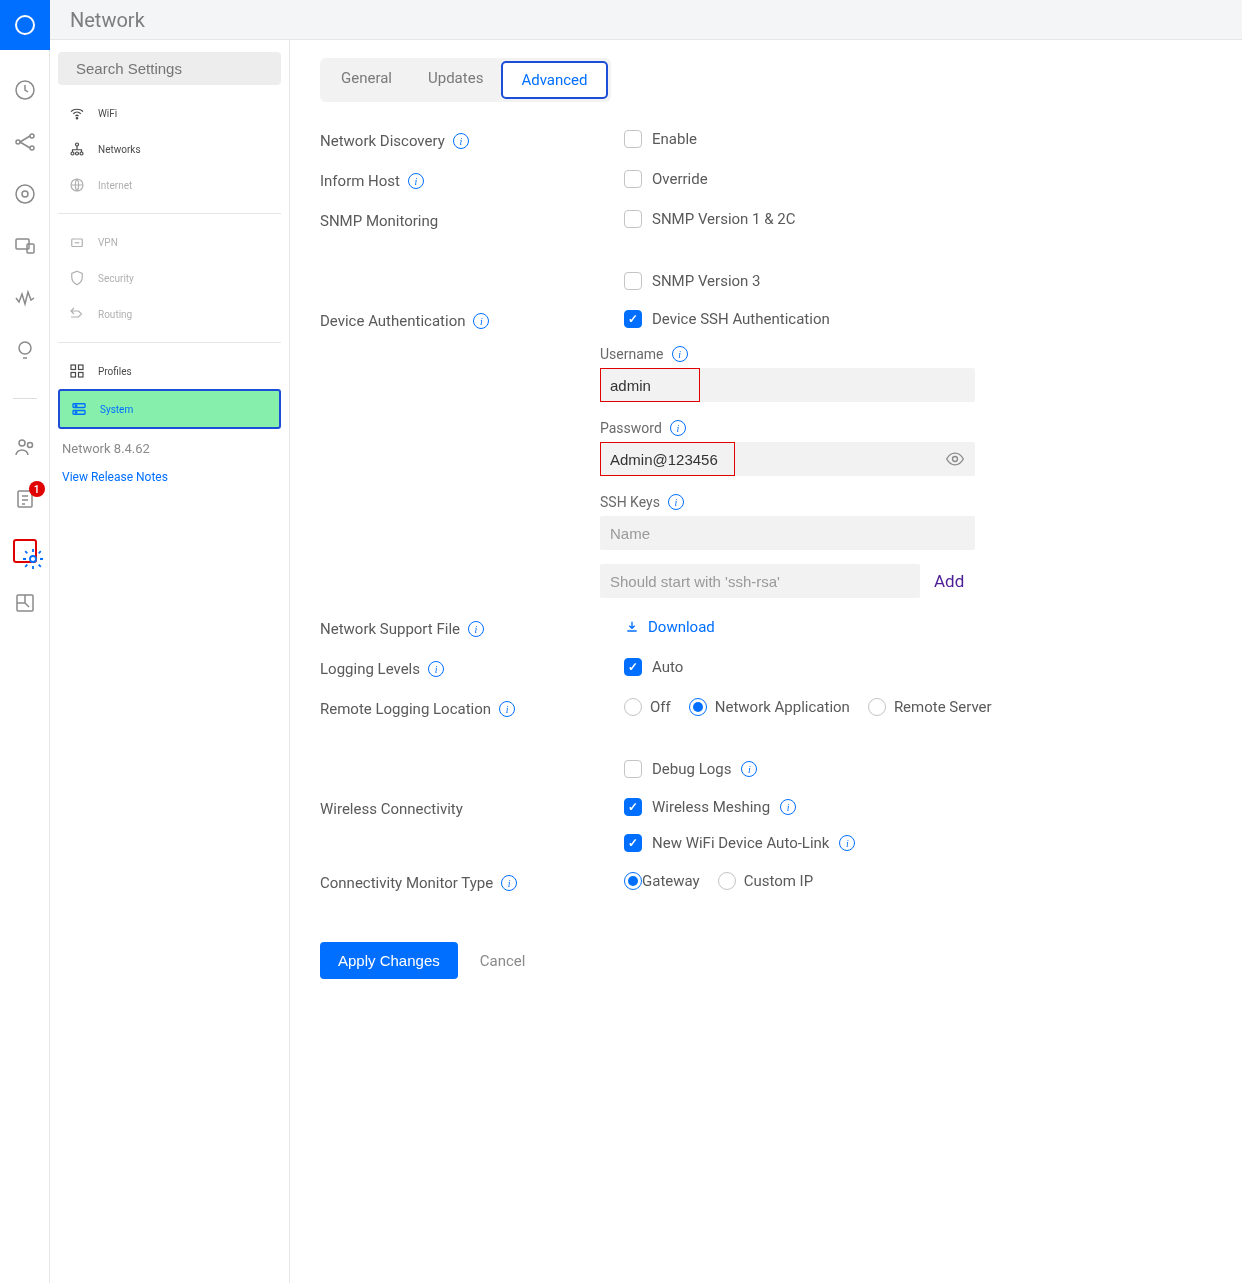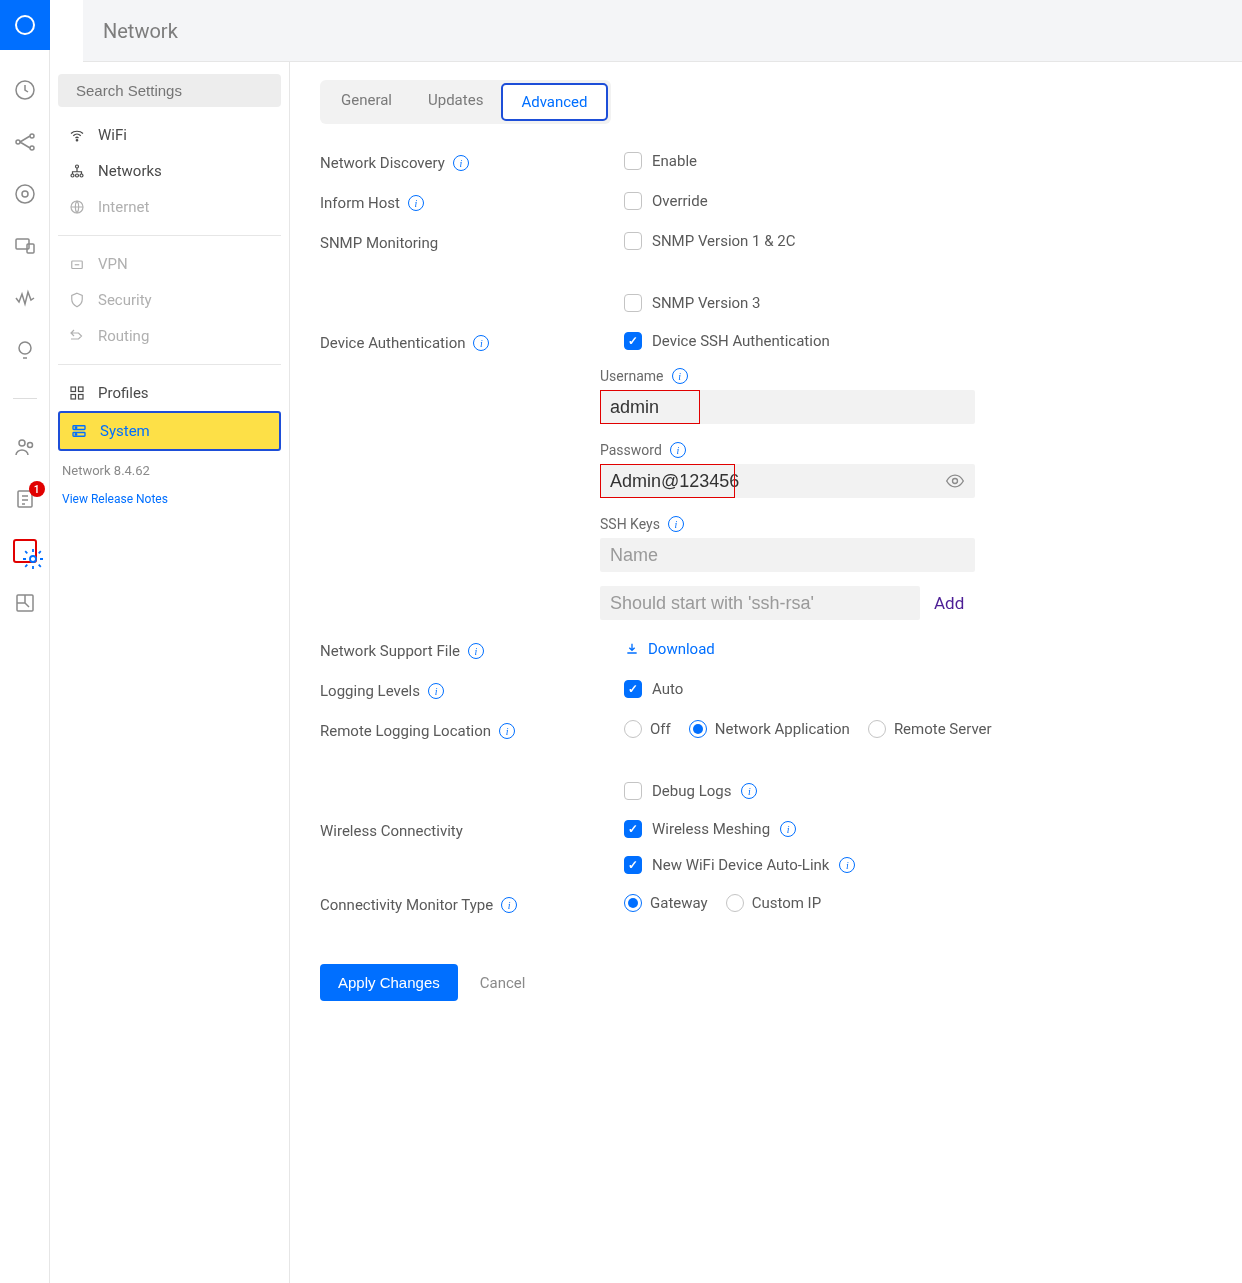--- a/index.html
+++ b/index.html
@@ -12,30 +12,30 @@
 .rail-logo svg { width: 24px; height: 24px; }
 .rail-icons { display: flex; flex-direction: column; align-items: center; gap: 28px; margin-top: 28px; }
 .rail-icon { width: 24px; height: 24px; color: #8a8a8a; cursor: pointer; position: relative; }
 .rail-icon svg { width: 24px; height: 24px; }
 .rail-sep { width: 24px; height: 1px; background: #ddd; margin: 8px 0; }
 .rail-icon.active { color: #006fff; }
 .rail-hl { border: 2px solid #e10000; border-radius: 3px; padding: 6px; }
 .badge { position: absolute; top: -6px; right: -8px; background: #e10000; color: #fff; font-size: 10px; width: 16px; height: 16px; border-radius: 50%; display: flex; align-items: center; justify-content: center; font-weight: 600; }
 
 
-.header { height: 62px; border-bottom: 1px solid #e6e6e6; background: #f4f5f7; display: flex; align-items: center; padding-left: 20px; font-size: 20px; color: #7d7d7d; margin-left: 33px; }
+.header { height: 40px; border-bottom: 1px solid #e6e6e6; background: #f4f5f7; display: flex; align-items: center; padding-left: 20px; font-size: 20px; color: #7d7d7d; }
 
 
 .columns { display: flex; flex: 1; }
 .side { width: 240px; border-right: 1px solid #e6e6e6; padding: 12px 8px 0 8px; }
 .search { display: flex; align-items: center; background: #ededed; border-radius: 4px; padding: 8px 10px; color: #8a8a8a; gap: 8px; margin-bottom: 10px; }
 .search input { border: 0; background: transparent; font-size: 15px; outline: none; color: #5a5a5a; flex: 1; }
-.side-item { display: flex; align-items: center; gap: 12px; padding: 9px 10px; color: #4a4a4a; border-radius: 4px; cursor: pointer; font-size: 15px; }
+.side-item { display: flex; align-items: center; gap: 12px; padding: 9px 10px; color: #4a4a4a; border-radius: 4px; cursor: pointer; font-size: 10px; }
 .side-item.dim { color: #b0b0b0; }
-.side-item.active { background: #fde047; color: #006fff; }
+.side-item.active { background: #86efac; color: #006fff; }
 .side-item .ic { width: 18px; height: 18px; display: flex; align-items: center; justify-content: center; }
 .side-item .ic svg { width: 18px; height: 18px; }
 .side-sep { height: 1px; background: #e6e6e6; margin: 10px 0; }
 .side-meta { font-size: 13px; color: #8a8a8a; margin-top: 12px; padding-left: 4px; }
 .side-link { font-size: 12px; color: #006fff; margin-top: 14px; padding-left: 4px; cursor: pointer; }
 .hl { border: 2px solid #1d4ed8; border-radius: 3px; }
 
 
 .main { flex: 1; padding: 18px 30px; overflow: auto; }
 .tabs { display: inline-flex; background: #f2f2f2; border-radius: 6px; padding: 3px; margin-bottom: 18px; }
@@ -53,21 +53,21 @@
 .chk.on::after { content: "✓"; color: #fff; font-size: 12px; font-weight: bold; }
 
 .radio { width: 18px; height: 18px; border: 1.5px solid #c4c4c4; border-radius: 50%; display: inline-flex; align-items: center; justify-content: center; cursor: pointer; }
 .radio.on { border-color: #006fff; }
 .radio.on::after { content: ""; width: 10px; height: 10px; background: #006fff; border-radius: 50%; }
 
 .info { width: 16px; height: 16px; border: 1.5px solid #006fff; border-radius: 50%; display: inline-flex; align-items: center; justify-content: center; color: #006fff; font-size: 10px; font-style: italic; font-family: Georgia, serif; cursor: help; }
 .info::after { content: "i"; }
 
 .field-label { font-size: 14px; color: #6a6a6a; display: flex; align-items: center; gap: 8px; margin-bottom: 6px; }
-.text-input { width: 375px; height: 34px; background: #f2f2f2; border: 0; border-radius: 2px; padding: 0 10px; font-size: 18px; color: #333; outline: none; }
+.text-input { width: 375px; height: 34px; background: #f2f2f2; border: 0; border-radius: 2px; padding: 0 10px; font-size: 15px; color: #333; outline: none; }
 .text-input::placeholder { color: #9a9a9a; }
 .pwd-wrap { position: relative; width: 375px; }
 .eye { position: absolute; right: 10px; top: 7px; width: 20px; height: 20px; color: #8a8a8a; cursor: pointer; }
 .hl-tight { border: 1.5px solid #e10000; }
 .narrow { width: 100px; }
 
 .sshkey-row { display: flex; align-items: center; gap: 14px; }
 .sshkey-row .text-input { width: 320px; }
 .add-link { color: #4c1d95; font-size: 17px; cursor: pointer; }
 
@@ -413,21 +413,21 @@
           </div>
         </div>
 
         <div class="row">
           <div class="row-label">
               <span>Connectivity Monitor Type</span>
               <span class="info"></span>
             </div>
           <div class="row-ctrl">
             <div class="ctrl-line wrap">
-              <span style="display:inline-flex;align-items:center;gap:8px;">
+              <span style="display:inline-flex;align-items:center;">
                   <span class="radio on"></span>
                   <span>Gateway</span>
                 </span>
               <span style="display:inline-flex;align-items:flex-end;gap:8px;">
                   <span class="radio"></span>
                   <span>Custom IP</span>
                 </span>
             </div>
           </div>
         </div>

